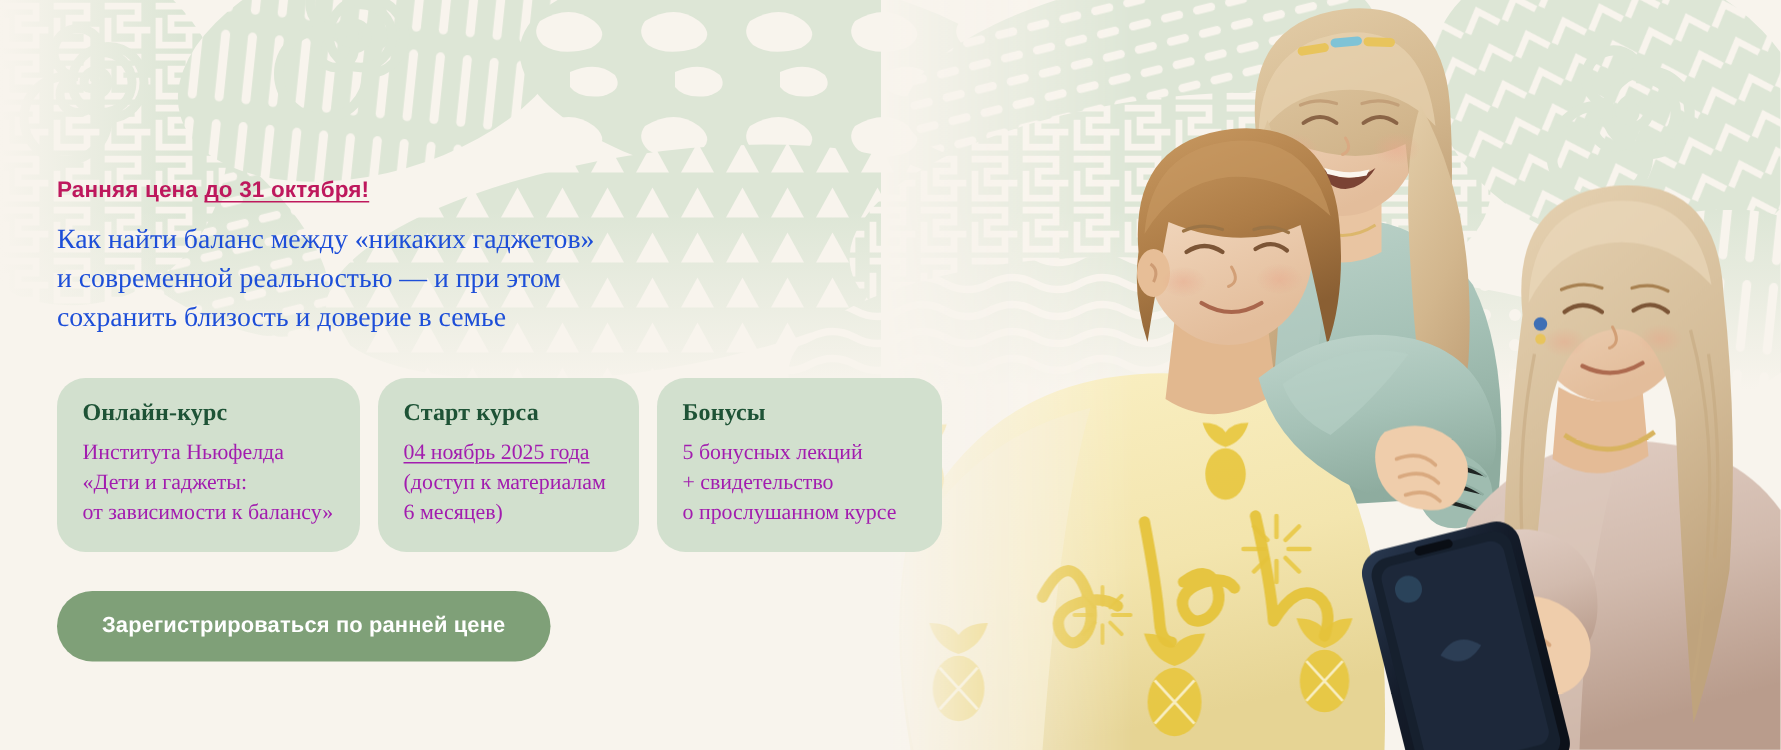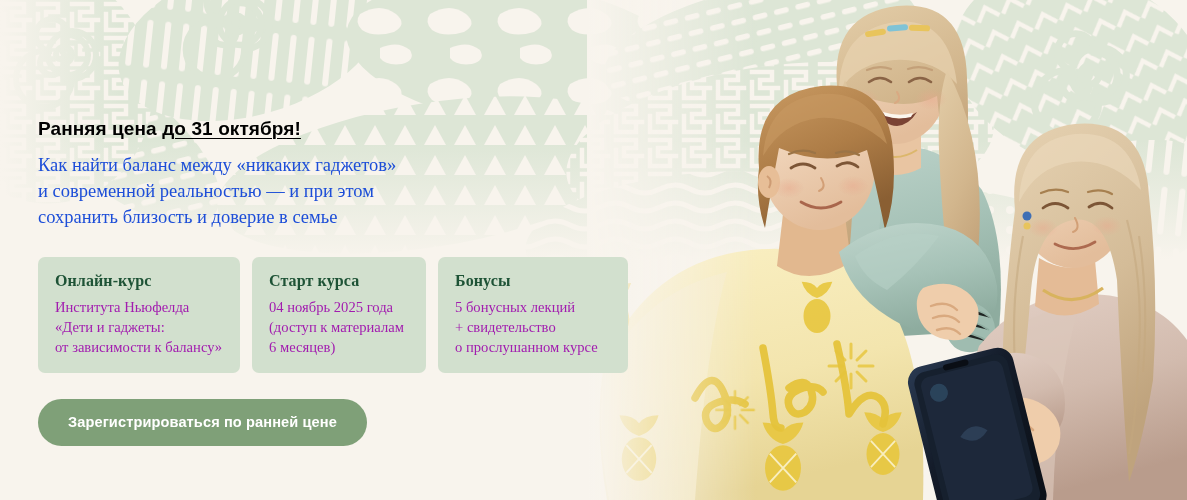--- a/index.html
+++ b/index.html
@@ -50,23 +50,23 @@
   
   .content {
     position: absolute;
     left: 38px;
     top: 118px;
     width: 600px;
     z-index: 5;
   }
 
   .eyebrow {
-    font-size: 19px;
+    font-size: 15px;
     font-weight: 700;
-    color: #000000;
+    color: #be185d;
     letter-spacing: .1px;
     margin-bottom: 13px;
     white-space: nowrap;
   }
   .eyebrow .deadline {
     text-decoration: underline;
     text-underline-offset: 3px;
     text-decoration-thickness: 1px;
   }
 
@@ -90,41 +90,42 @@
   }
 
   
   .cards {
     display: flex;
     gap: 12px;
     margin-bottom: 26px;
   }
   .card {
     background: #D2E0CE;
-    border-radius: 7px;
+    border-radius: 19px;
     padding: 15px 17px 16px 17px;
     font-family: "Liberation Serif", serif;
   }
   .card.c1 { width: 202px; }
   .card.c2 { width: 174px; }
   .card.c3 { width: 190px; }
 
   .card-title {
     font-size: 16px;
     font-weight: 700;
     color: #1E5336;
     margin-bottom: 7px;
     letter-spacing: .1px;
   }
   .card-line {
     font-size: 14.6px;
     line-height: 1.38;
     color: #a21caf;
   }
   .card-line.underlined {
+    text-decoration: underline;
     text-underline-offset: 2px;
     text-decoration-thickness: 1px;
   }
 
   
   .cta {
     display: inline-block;
     background: #7FA078;
     color: #FFFFFF;
     border: none;

